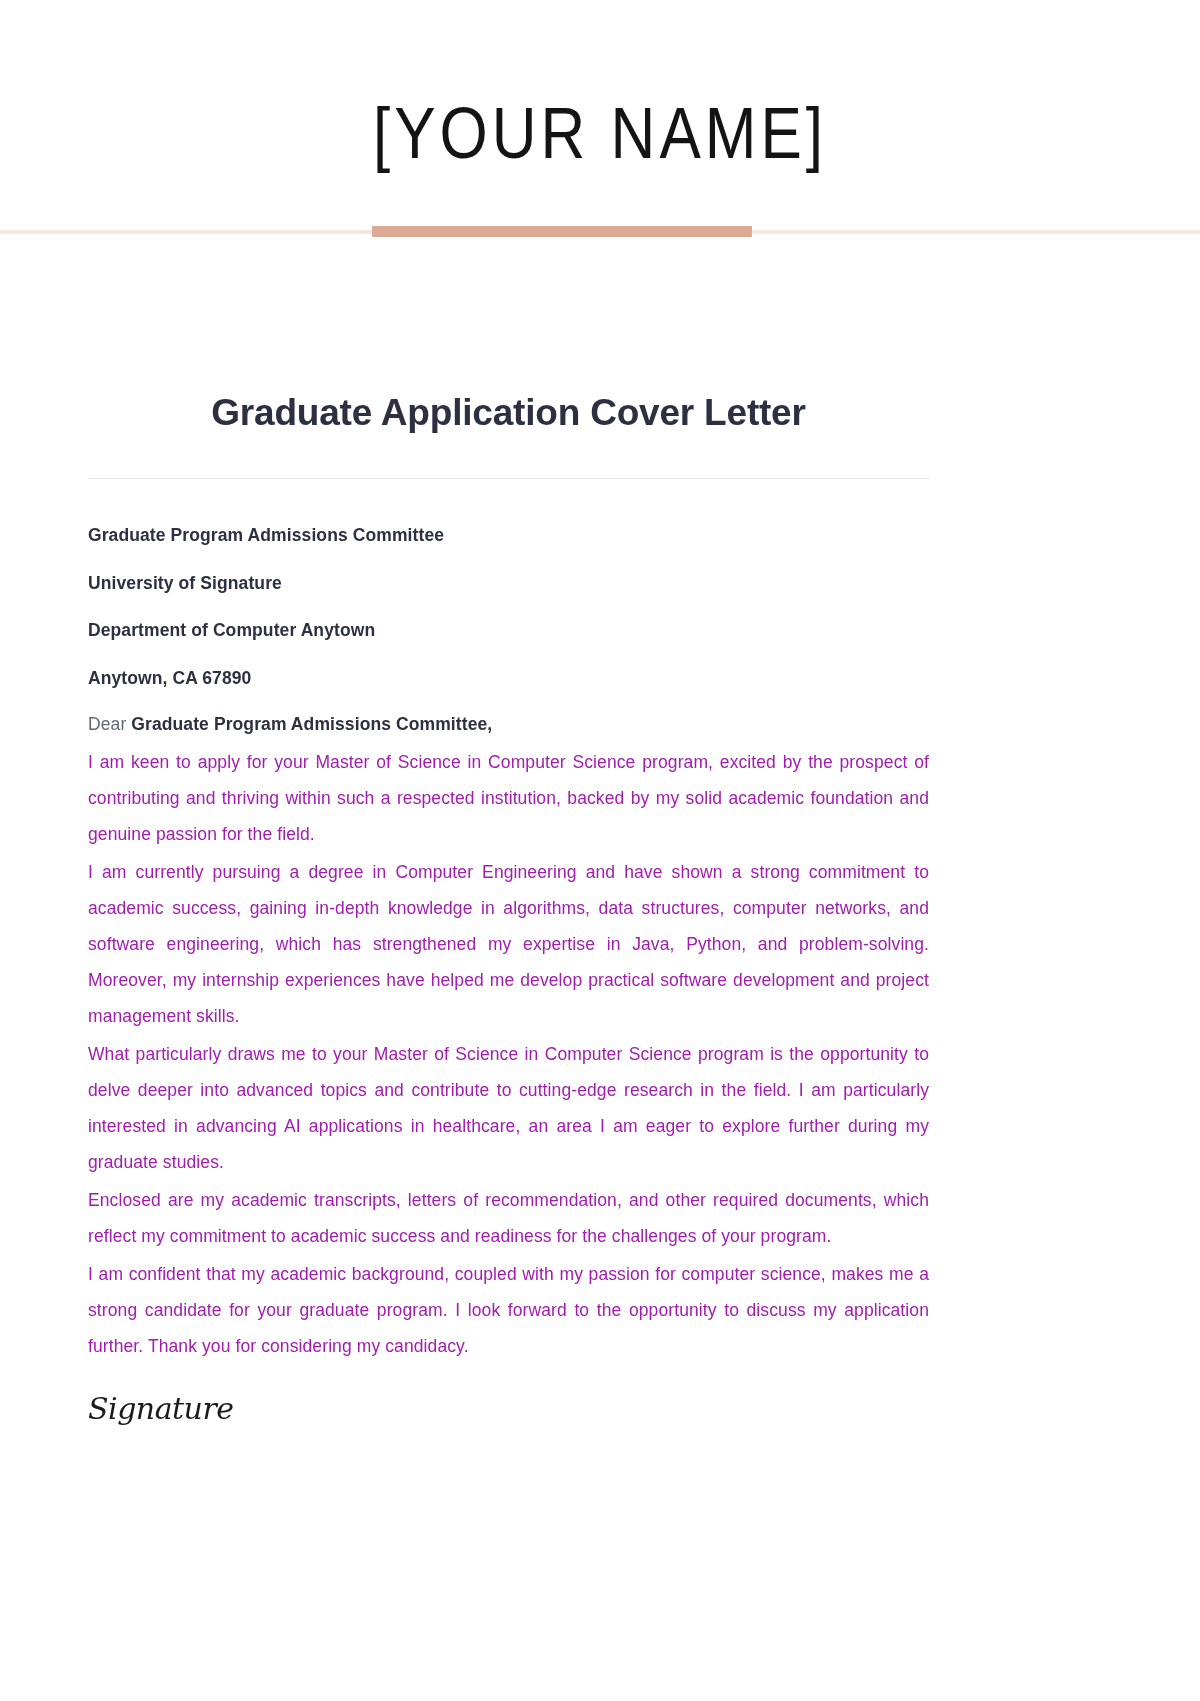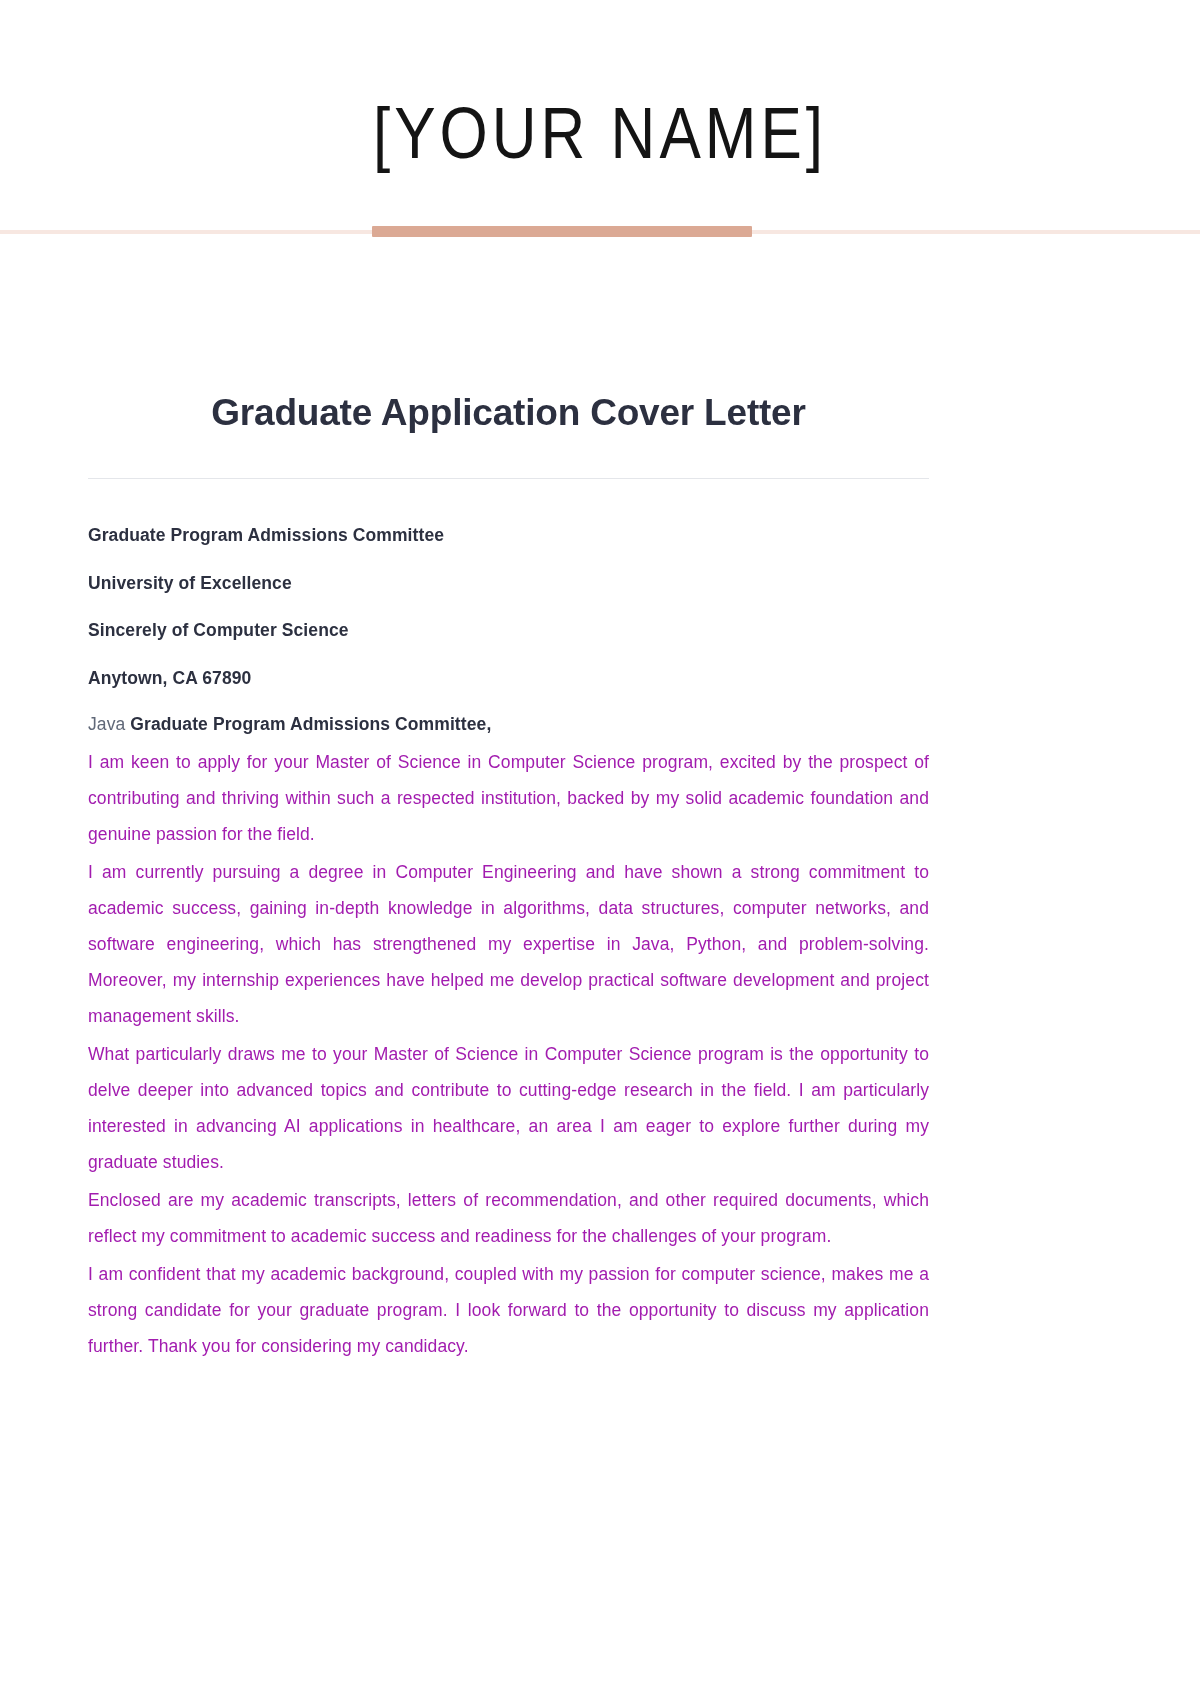--- a/index.html
+++ b/index.html
@@ -158,29 +158,30 @@
 <div class="doc">
 
   <h1 class="doc-title">Graduate Application Cover Letter</h1>
 
   <div class="title-rule"></div>
 
   <div class="content">
 
     <div>
       <div class="recipient-line">Graduate Program Admissions Committee</div>
-      <div class="recipient-line">University of Excellence</div>
-      <div class="recipient-line">Sincerely of Computer Science</div>
+      <div class="recipient-line">University of Signature</div>
+      <div class="recipient-line">Department of Computer Anytown</div>
       <div class="recipient-line">Anytown, CA 67890</div>
     </div>
 
-    <div class="salutation"><span>Java </span><b>Graduate Program Admissions Committee</b><span class="comma">,</span></div>
+    <div class="salutation"><span>Dear </span><b>Graduate Program Admissions Committee</b><span class="comma">,</span></div>
 
     <p class="para">I am keen to apply for your Master of Science in Computer Science program, excited by the prospect of contributing and thriving within such a respected institution, backed by my solid academic foundation and genuine passion for the field.</p>
     <p class="para">I am currently pursuing a degree in Computer Engineering and have shown a strong commitment to academic success, gaining in-depth knowledge in algorithms, data structures, computer networks, and software engineering, which has strengthened my expertise in Java, Python, and problem-solving. Moreover, my internship experiences have helped me develop practical software development and project management skills.</p>
     <p class="para">What particularly draws me to your Master of Science in Computer Science program is the opportunity to delve deeper into advanced topics and contribute to cutting-edge research in the field. I am particularly interested in advancing AI applications in healthcare, an area I am eager to explore further during my graduate studies.</p>
     <p class="para">Enclosed are my academic transcripts, letters of recommendation, and other required documents, which reflect my commitment to academic success and readiness for the challenges of your program.</p>
     <p class="para">I am confident that my academic background, coupled with my passion for computer science, makes me a strong candidate for your graduate program. I look forward to the opportunity to discuss my application further. Thank you for considering my candidacy.</p>
 
 
+    <div class="signature">Signature</div>
 
   </div>
 </div>
 
 </body></html>

